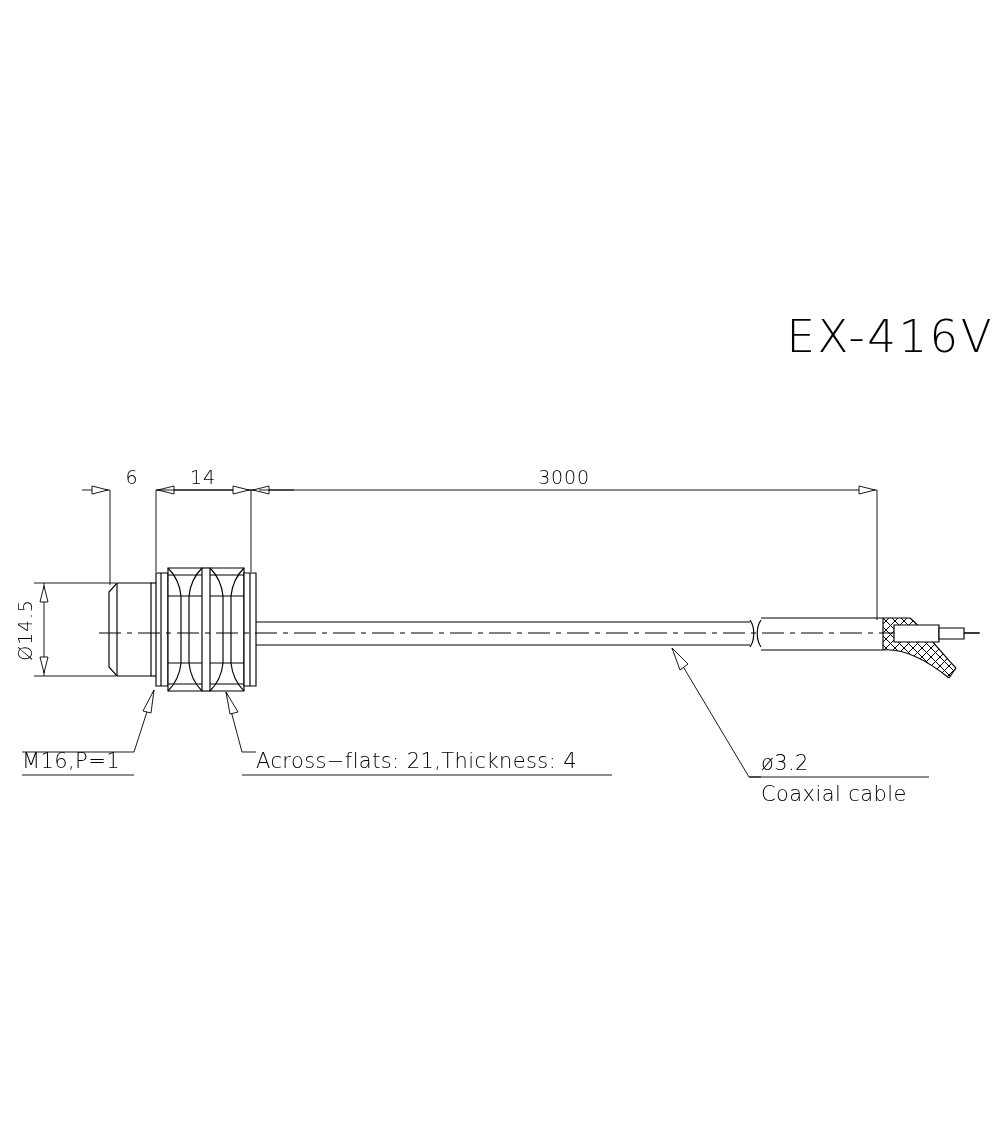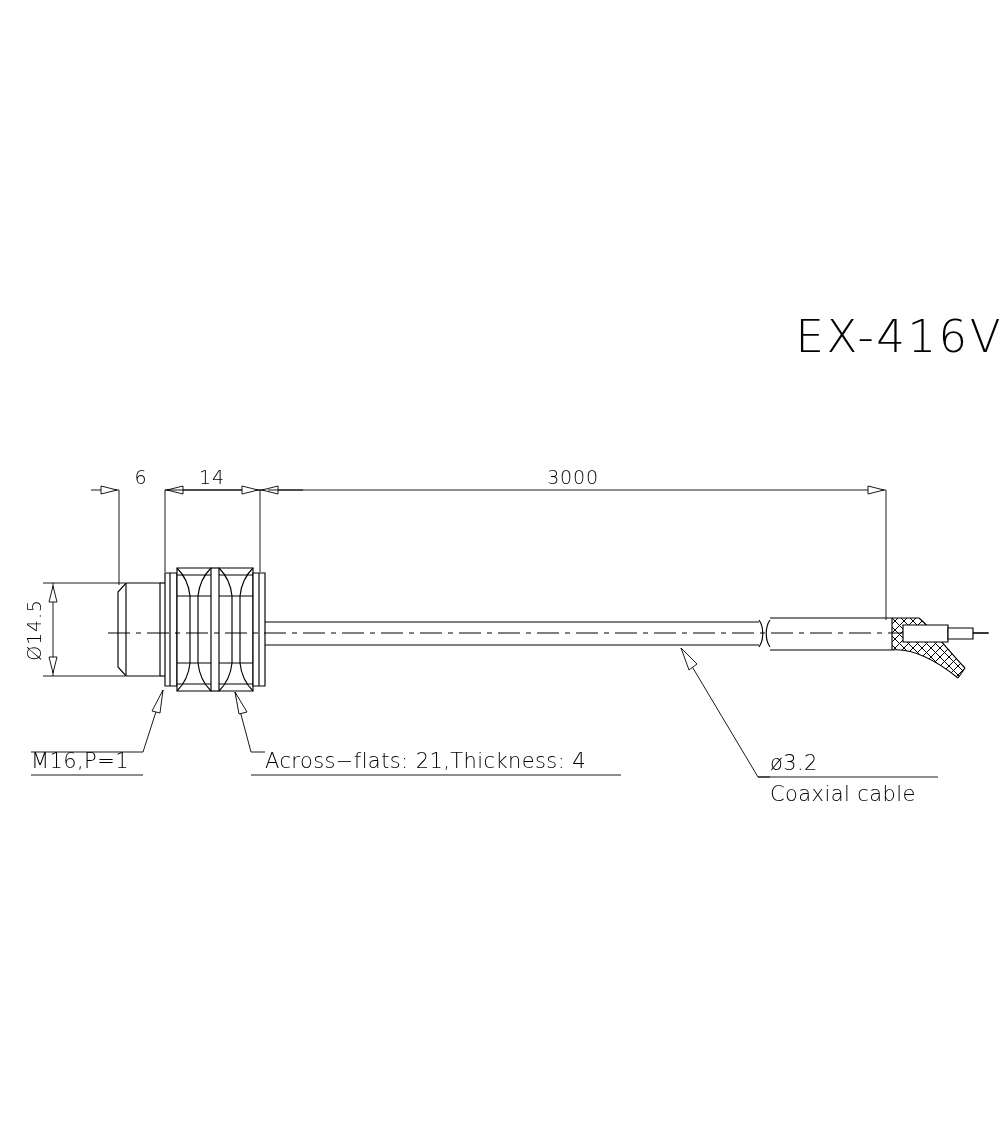--- a/index.html
+++ b/index.html
@@ -9,21 +9,21 @@
   }
   body {
     width: 1000px;
     height: 1122px;
     position: relative;
     overflow: hidden;
     font-family: "DejaVu Sans", sans-serif;
   }
   #drawing-root {
     position: absolute;
-    left: 13px;
+    left: 4px;
     top: 0;
     width: 852px;
     height: 1122px;
   }
   svg.cad {
     display: block;
     width: 1000px;
     height: 1122px;
   }
   .ln {

